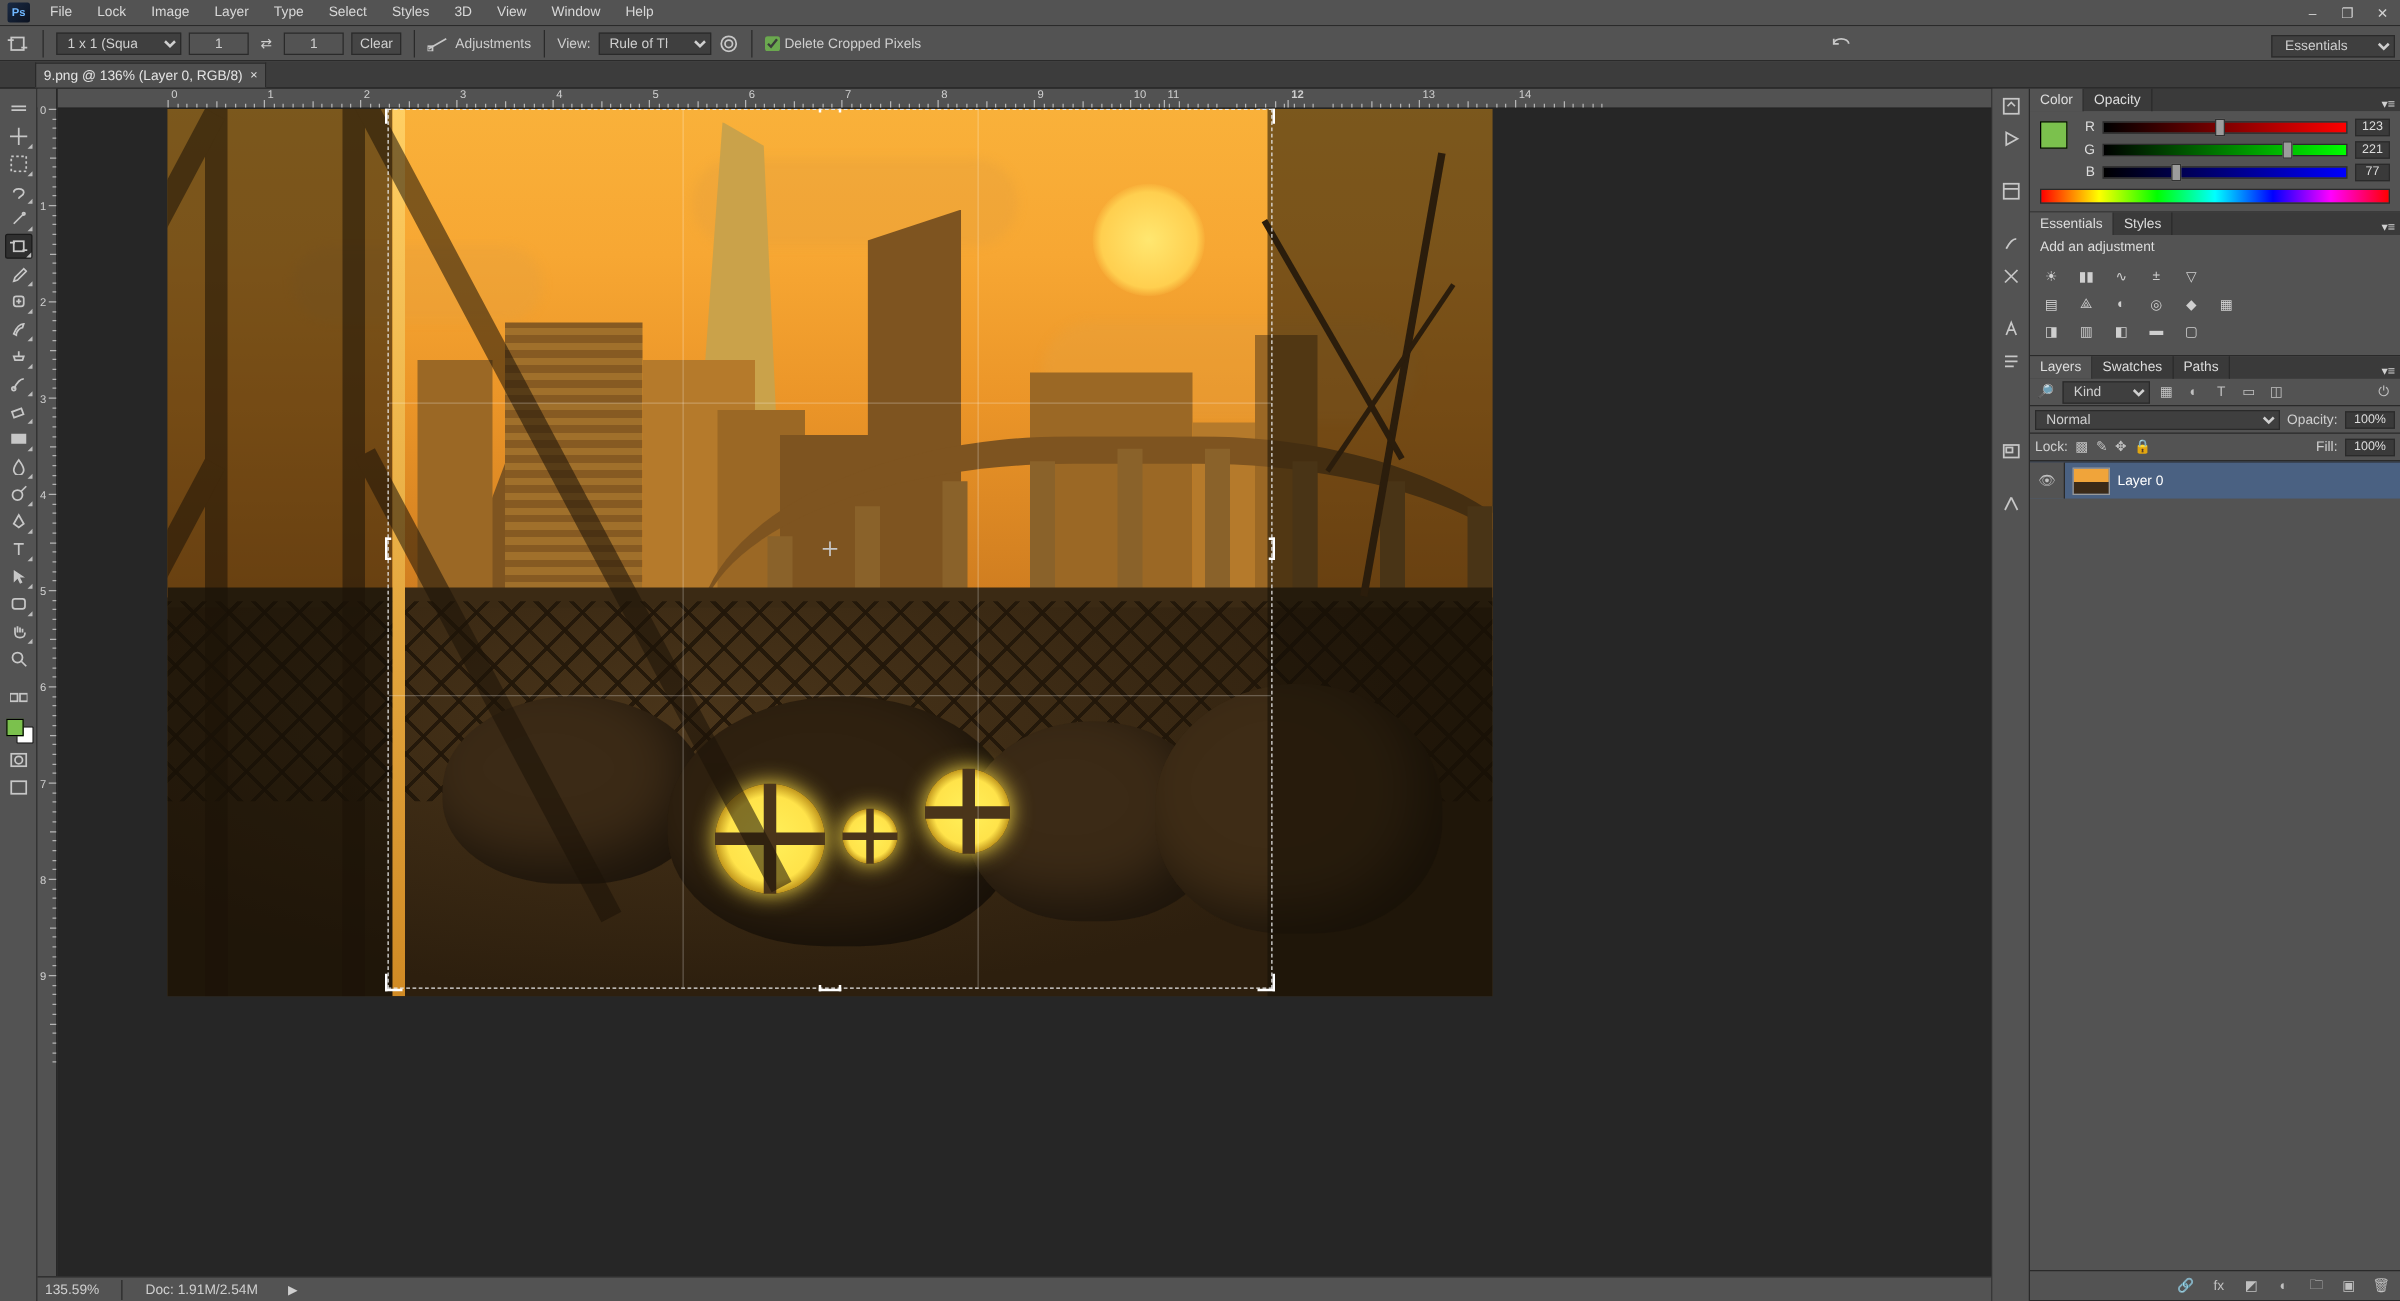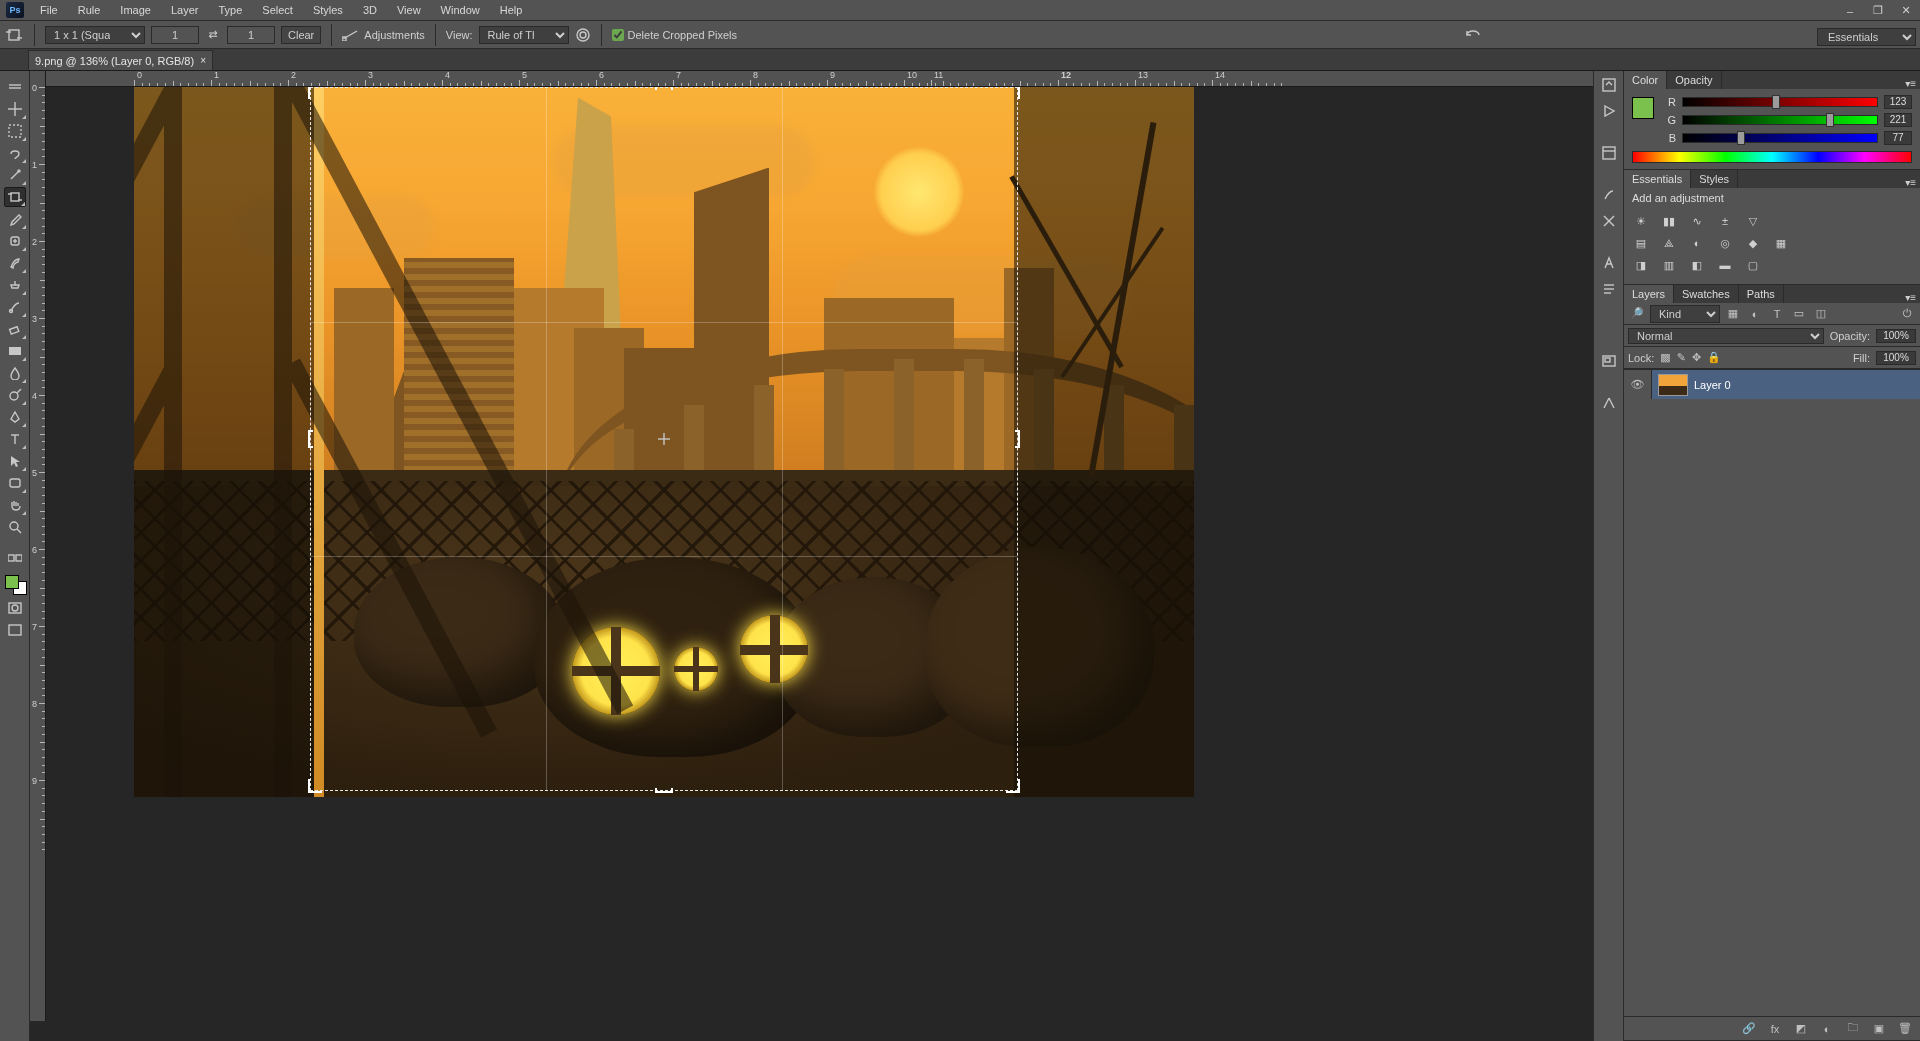--- a/index.html
+++ b/index.html
@@ -139,21 +139,21 @@
 svg { display:block; }
 .icon path, .icon line, .icon rect, .icon circle, .icon polyline, .icon polygon { stroke:#c7c7c7; stroke-width:1.4; fill:none; }
 .icon.fill path, .icon.fill rect, .icon.fill circle, .icon.fill polygon { fill:#c7c7c7; stroke:none; }
 </style>
 </head>
 <body>
 
 <div class="ps-logo">Ps</div>
 <div class="menubar">
   <div class="menu-item">File</div>
-  <div class="menu-item">Rule</div>
+  <div class="menu-item">Lock</div>
   <div class="menu-item">Image</div>
   <div class="menu-item">Layer</div>
   <div class="menu-item">Type</div>
   <div class="menu-item">Select</div>
   <div class="menu-item">Styles</div>
   <div class="menu-item">3D</div>
   <div class="menu-item">View</div>
   <div class="menu-item">Window</div>
   <div class="menu-item">Help</div>
   <div class="window-controls">
@@ -528,21 +528,21 @@
         </div>
         <div class="tick" style="left: 942.7px; height: 3px;"></div>
         <div class="tick" style="left: 950.4px; height: 3px;"></div>
         <div class="tick" style="left: 958.1px; height: 3px;"></div>
         <div class="tick" style="left: 965.8px; height: 3px;"></div>
         <div class="tick" style="left: 973.5px; height: 5px;"></div>
         <div class="tick" style="left: 981.2px; height: 3px;"></div>
         <div class="tick" style="left: 988.9px; height: 3px;"></div>
         <div class="tick" style="left: 996.6px; height: 3px;"></div>
         <div class="tick" style="left: 1004.3px; height: 3px;"></div>
-        <div class="tick" style="left: 1012px; font-weight: bold;">
+        <div class="tick" style="left: 984px; font-weight: bold;">
           <span class="lab">12</span>
         </div>
         <div class="tick" style="left: 1019.7px; height: 3px;"></div>
         <div class="tick" style="left: 1027.4px; height: 3px;"></div>
         <div class="tick" style="left: 1035.1px; height: 3px;"></div>
         <div class="tick" style="left: 1042.8px; height: 3px;"></div>
         <div class="tick" style="left: 1050.5px; height: 5px;"></div>
         <div class="tick" style="left: 1058.2px; height: 3px;"></div>
         <div class="tick" style="left: 1065.9px; height: 3px;"></div>
         <div class="tick" style="left: 1073.6px; height: 3px;"></div>
@@ -773,20 +773,26 @@
         <div class="handle" style="top:50%;right:-3px;transform:translateY(-50%);width:5px;height:18px;border-left:none;"></div>
         <div style="position:absolute;left:50%;top:50%;width:12px;height:12px;transform:translate(-50%,-50%);">
           <svg class="icon" width="12" height="12">
               <line x1="6" y1="0" x2="6" y2="12"></line>
               <line x1="0" y1="6" x2="12" y2="6"></line>
             </svg>
         </div>
       </div>
     </div>
 
+    <div class="statusbar">
+      <span>135.59%</span>
+      <div class="status-sep"></div>
+      <span>Doc: 1.91M/2.54M</span>
+      <span class="status-tri">▶</span>
+    </div>
   </div>
 
   <div class="dock">
     <div class="dock-iconcol">
       <div class="dk">
           <svg class="icon" width="16" height="16">
             <rect x="2" y="2" width="12" height="12"></rect>
             <polyline points="5,8 8,5 11,8"></polyline>
           </svg>
         </div>

